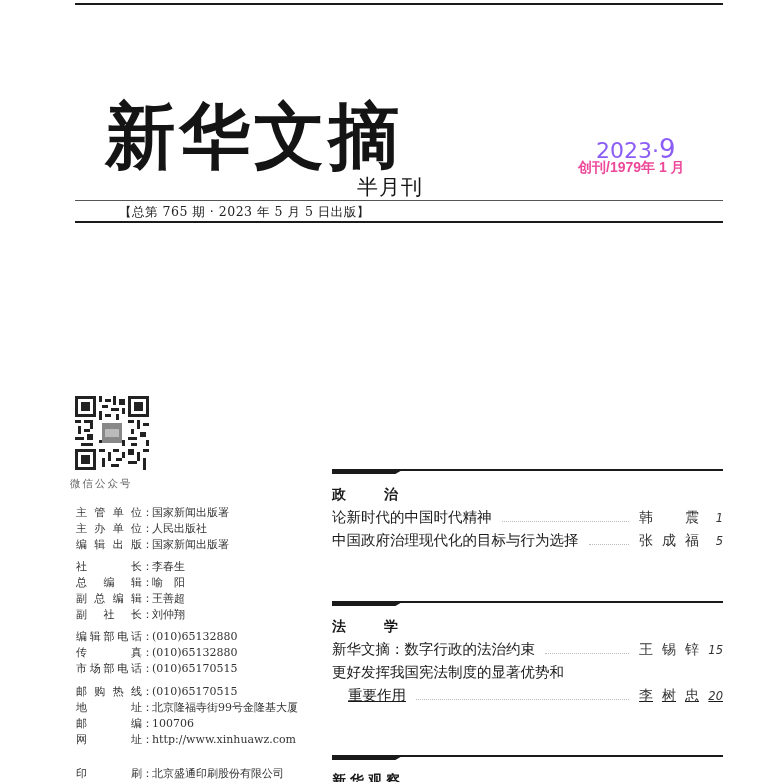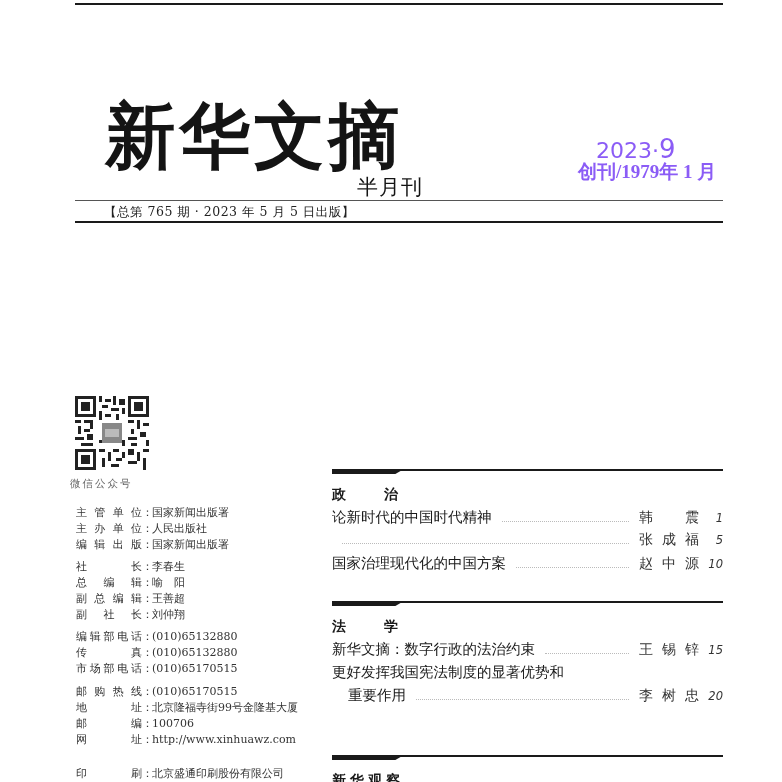--- a/index.html
+++ b/index.html
@@ -6,24 +6,24 @@
     html, body { width: 782px; height: 782px; background: #ffffff; overflow: hidden; }
     body { position: relative; font-family: "DejaVu Serif", "Liberation Serif", serif; color: #1a1a1a; }
 
     .rule-top { position: absolute; left: 75px; top: 3px; width: 648px; height: 2px; background: #1a1a1a; }
 
     .masthead { position: absolute; left: 105px; top: 96px; font-family: "DejaVu Sans", sans-serif; font-weight: 900; font-size: 72px; letter-spacing: 4px; color: #141414; line-height: 80px; transform: scaleX(0.98); transform-origin: left; }
     .masthead-sub { position: absolute; left: 357px; top: 146px; font-family: "DejaVu Sans", sans-serif; font-weight: normal; font-size: 21px; letter-spacing: 1px; color: #141414; margin-top: 27px; }
 
     .issue-no { position: absolute; left: 596px; top: 134px; font-family: "DejaVu Sans", sans-serif; font-size: 22px; color: #8b5cf6; }
     .issue-no .big { font-size: 26px; }
-    .founded { position: absolute; left: 578px; top: 159px; font-family: Liberation Serif, serif; font-weight: bold; font-size: 19px; color: #8b5cf6; }
+    .founded { position: absolute; left: 578px; top: 159px; font-family: Liberation Sans, sans-serif; font-weight: bold; font-size: 14px; color: #ec4899; }
 
     .rule-mid1 { position: absolute; left: 75px; top: 200px; width: 648px; height: 1px; background: #555; }
-    .total-issue { position: absolute; left: 104px; top: 204px; font-size: 12.5px; color: #222; letter-spacing: 0.5px; }
+    .total-issue { position: absolute; left: 119px; top: 204px; font-size: 12.5px; color: #222; letter-spacing: 0.5px; }
     .rule-mid2 { position: absolute; left: 75px; top: 221px; width: 648px; height: 2px; background: #1a1a1a; }
 
     .qr { position: absolute; left: 75px; top: 396px; width: 74px; height: 74px; }
     .qr-caption { position: absolute; left: 70px; top: 477px; font-size: 10.5px; color: #666; letter-spacing: 2px; }
 
     .masthead-info { position: absolute; left: 76px; font-size: 11px; color: #333; line-height: 16px; }
     .info-row { display: flex; white-space: nowrap; }
     .info-label { width: 66px; display: flex; justify-content: space-between; }
     .info-label span { display: inline-block; }
     .info-sep { width: 10px; }
@@ -32,21 +32,21 @@
     .toc { position: absolute; left: 332px; width: 391px; }
     .toc-rule { position: relative; height: 6px; }
     .toc-rule .thick { position: absolute; left: 0; top: 0; width: 72px; height: 5px; background: #1a1a1a; clip-path: polygon(0 0, 100% 0, 88% 100%, 0 100%); }
     .toc-rule .thin { position: absolute; left: 0; top: 0; width: 391px; height: 1.5px; background: #1a1a1a; }
     .toc-section { font-family: "DejaVu Serif", serif; font-weight: bold; font-size: 14px; color: #1a1a1a; margin-top: 11px; height: 22px; display: flex; }
     .toc-entry { display: flex; align-items: baseline; font-size: 14.5px; height: 23px; color: #1a1a1a; white-space: nowrap; }
     .toc-title { flex: 0 0 auto; }
     .toc-dots { flex: 1 1 auto; border-bottom: 1.5px dotted #bbb; margin: 0 10px 4px 10px; min-width: 20px; }
     .toc-author { width: 60px; display: flex; justify-content: space-between; font-size: 14px; color: #333; }
     .toc-page { width: 24px; text-align: right; font-family: "DejaVu Sans", sans-serif; font-style: italic; font-size: 11.5px; color: #333; }
-    .toc-indent { padding-left: 16px; }
+    .toc-indent { padding-left: 16px; text-decoration: underline; }
   </style>
 </head>
 <body>
 
 <div class="rule-top"></div>
 
 <div class="masthead">新华文摘</div>
 <div class="masthead-sub">半月刊</div>
 
 <div class="issue-no">
@@ -282,37 +282,28 @@
   <div class="toc-entry">
       <span class="toc-title">论新时代的中国时代精神</span>
       <span class="toc-dots"></span>
       <span class="toc-author">
         <span>韩</span>
         <span>震</span>
       </span>
       <span class="toc-page">1</span>
     </div>
   <div class="toc-entry">
+      <span class="toc-title">中国政府治理现代化的目标与行为选择</span>
       <span class="toc-dots"></span>
       <span class="toc-author">
         <span>张</span>
         <span>成</span>
         <span>福</span>
       </span>
       <span class="toc-page">5</span>
-    </div>
-  <div class="toc-entry">
-      <span class="toc-title">国家治理现代化的中国方案</span>
-      <span class="toc-dots"></span>
-      <span class="toc-author">
-        <span>赵</span>
-        <span>中</span>
-        <span>源</span>
-      </span>
-      <span class="toc-page">10</span>
     </div>
 </div>
 
 <div class="toc" style="top:601px;">
   <div class="toc-rule">
       <div class="thin"></div>
       <div class="thick"></div>
     </div>
   <div class="toc-section">
       <span>法</span>

